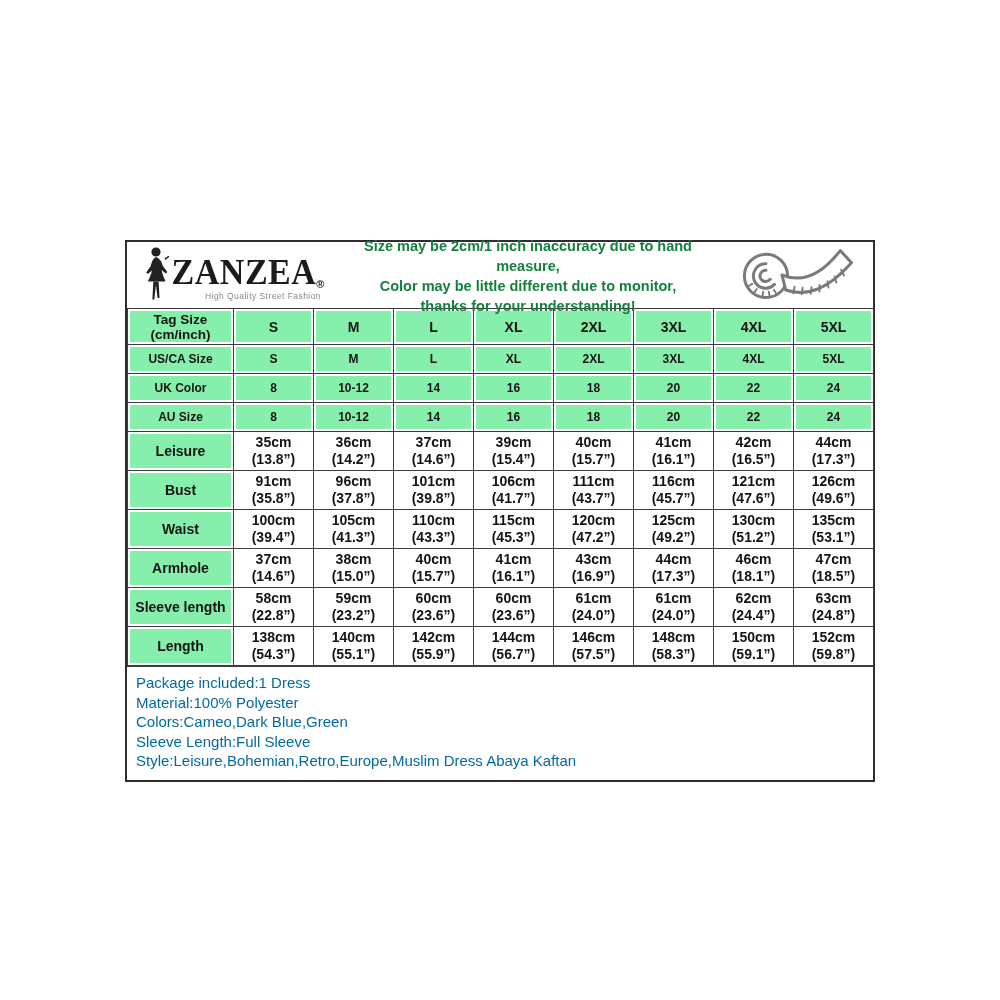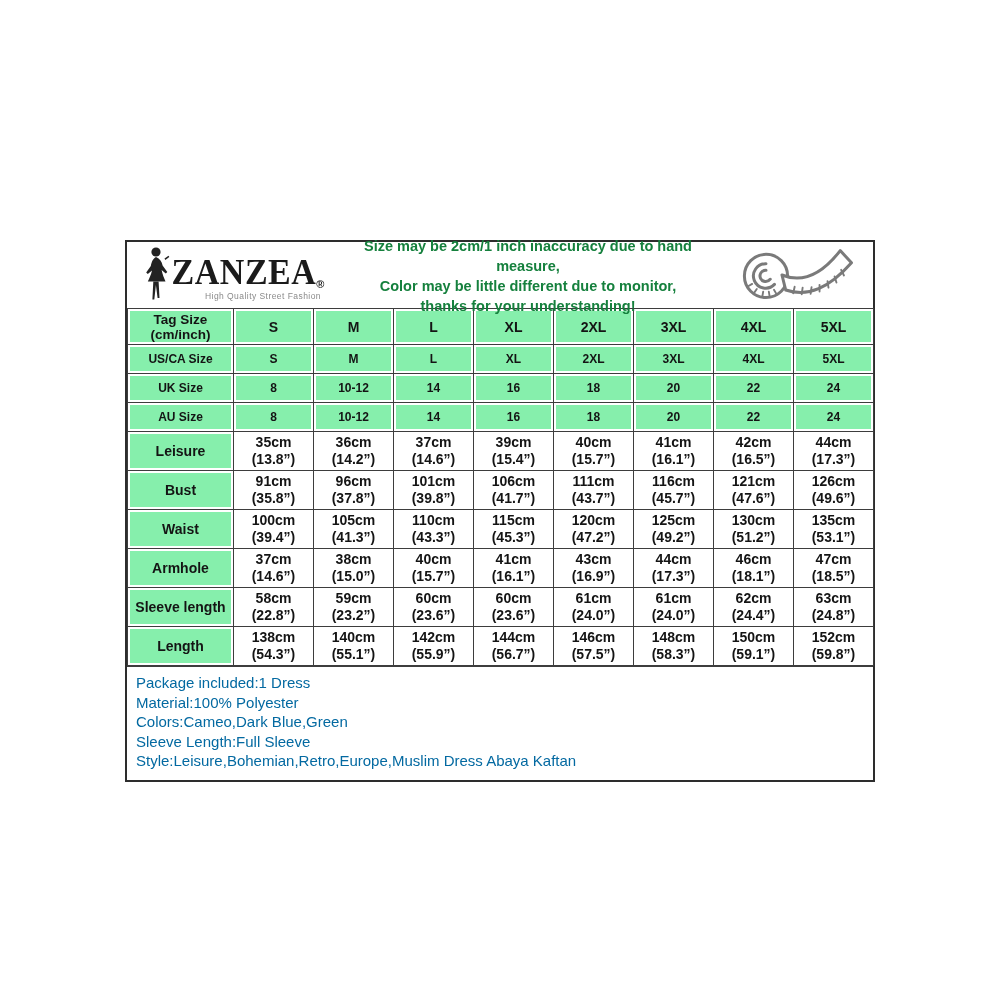--- a/index.html
+++ b/index.html
@@ -119,21 +119,21 @@
         <td class="g">M</td>
         <td class="g">L</td>
         <td class="g">XL</td>
         <td class="g">2XL</td>
         <td class="g">3XL</td>
         <td class="g">4XL</td>
         <td class="g">5XL</td>
       </tr>
 
       <tr class="r-size">
-        <td class="g lab">UK Size</td>
+        <td class="g lab">UK Color</td>
         <td class="g">8</td>
         <td class="g">10-12</td>
         <td class="g">14</td>
         <td class="g">16</td>
         <td class="g">18</td>
         <td class="g">20</td>
         <td class="g">22</td>
         <td class="g">24</td>
       </tr>
 

